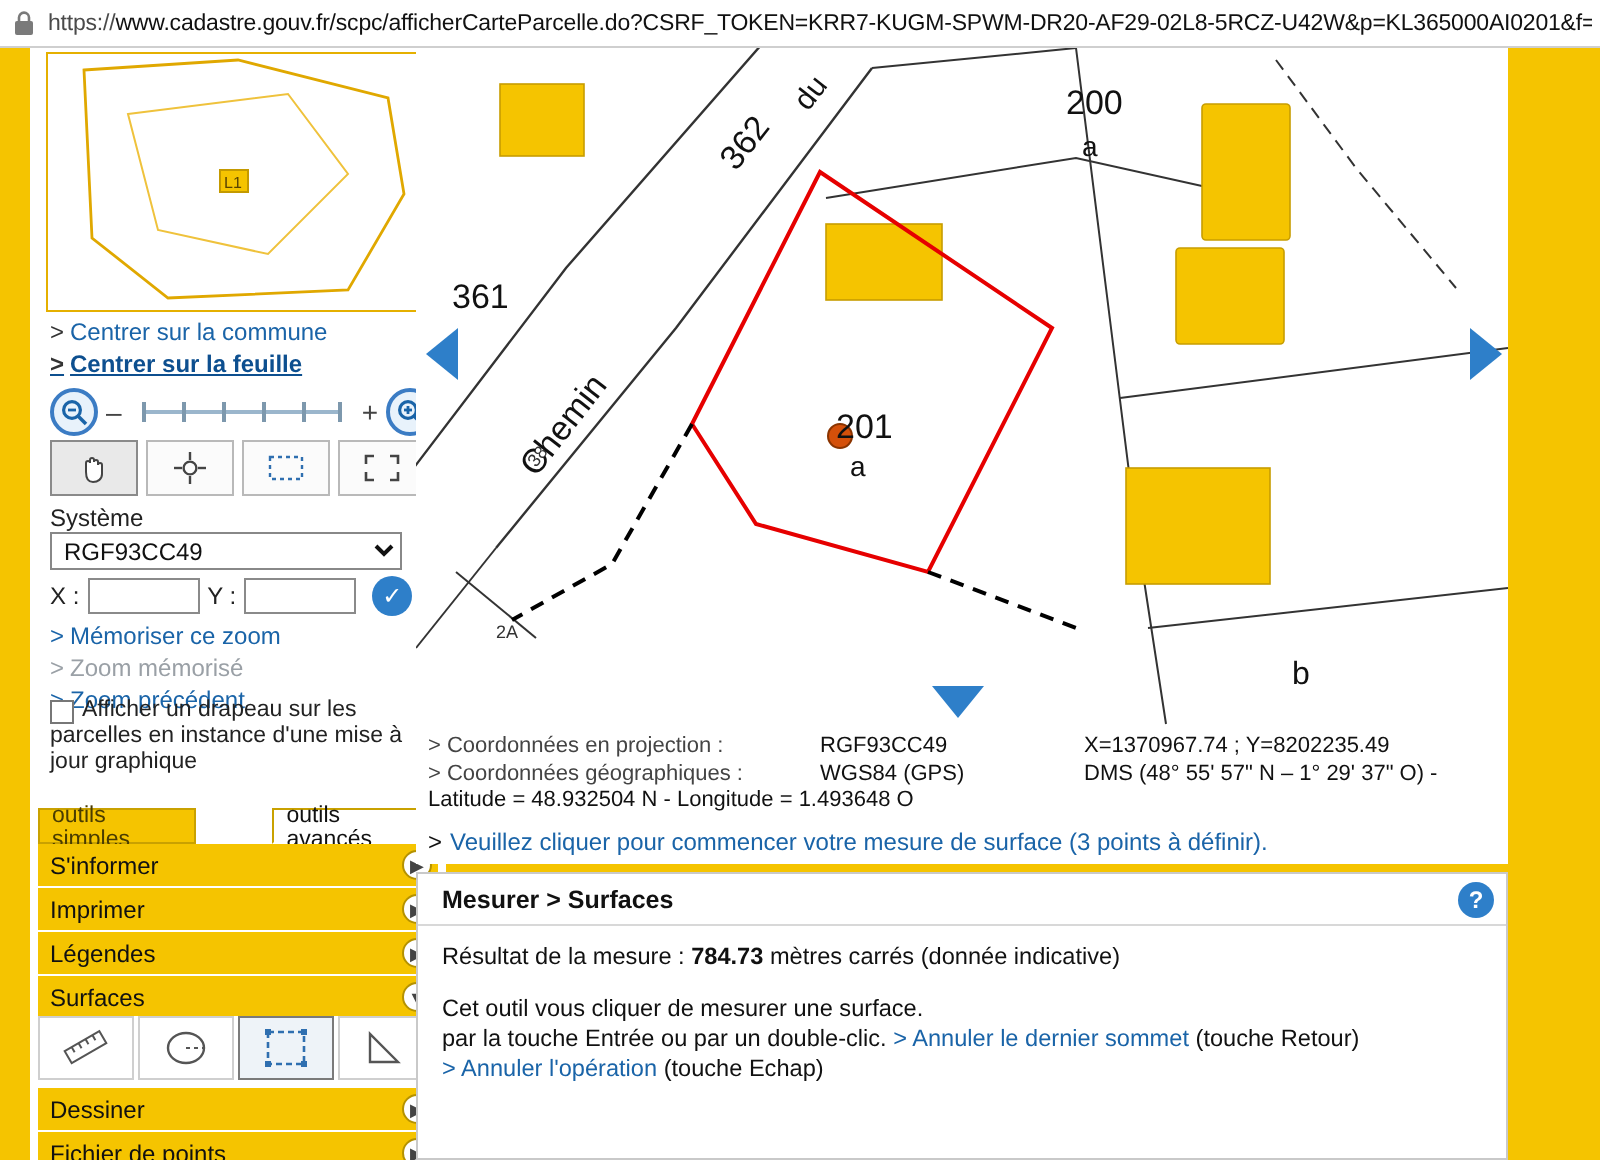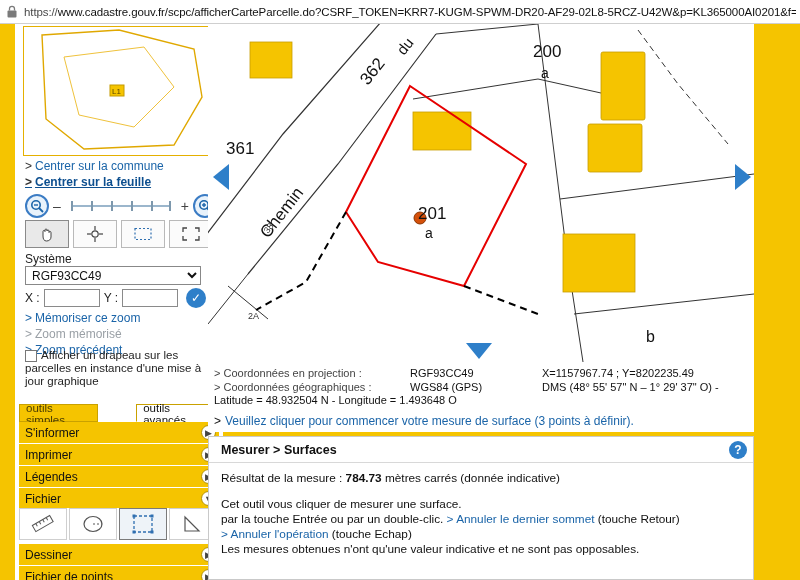--- a/index.html
+++ b/index.html
@@ -358,21 +358,21 @@
       </div>
       <div class="menuitem">
         <span>Imprimer</span>
         <span class="menu-arrow">▶</span>
       </div>
       <div class="menuitem">
         <span>Légendes</span>
         <span class="menu-arrow">▶</span>
       </div>
       <div class="menuitem open">
-        <span>Fichier</span>
+        <span>Surfaces</span>
         <span class="menu-arrow">▼</span>
       </div>
     </div>
 
     <div class="subtoolrow">
       <div class="subtool">
         <svg width="26" height="22" viewBox="0 0 26 22">
             <g transform="rotate(-30 13 11)">
               <rect x="3" y="7" width="20" height="7" fill="#fff" stroke="#555" stroke-width="1"></rect>
               <line x1="7" y1="7" x2="7" y2="10" stroke="#555"></line>
@@ -472,21 +472,21 @@
   <div class="navarrow down">
     <svg width="30" height="20" viewBox="0 0 30 20">
         <polygon points="2,2 28,2 15,18" fill="#2e7fc9"></polygon>
       </svg>
   </div>
 
   <div class="coordbox">
     <div class="coordrow">
       <span class="c1">&gt; Coordonnées en projection :</span>
       <span class="c2">RGF93CC49</span>
-      <span class="c3">X=1157967.74 ; Y=8202235.49</span>
+      <span class="c3">X=1370967.74 ; Y=8202235.49</span>
     </div>
     <div class="coordrow">
       <span class="c1">&gt; Coordonnées géographiques :</span>
       <span class="c2">WGS84 (GPS)</span>
       <span class="c3">DMS (48° 55' 57" N – 1° 29' 37" O) -</span>
     </div>
     <div class="coordrow">
       <span class="cfull">Latitude = 48.932504 N - Longitude = 1.493648 O</span>
     </div>
   </div>
@@ -511,17 +511,16 @@
       <div>Cet outil vous cliquer de mesurer une surface.</div>
       <div>
         <span>par la touche Entrée ou par un double-clic.</span>
         <span class="link">&gt; Annuler le dernier sommet</span>
         <span>(touche Retour)</span>
       </div>
       <div>
         <span class="link">&gt; Annuler l'opération</span>
         <span>(touche Echap)</span>
       </div>
-      <div>Les mesures obtenues n'ont qu'une valeur indicative et ne sont pas opposables.</div>
     </div>
   </div>
 
 </div>
 
 </body></html>

